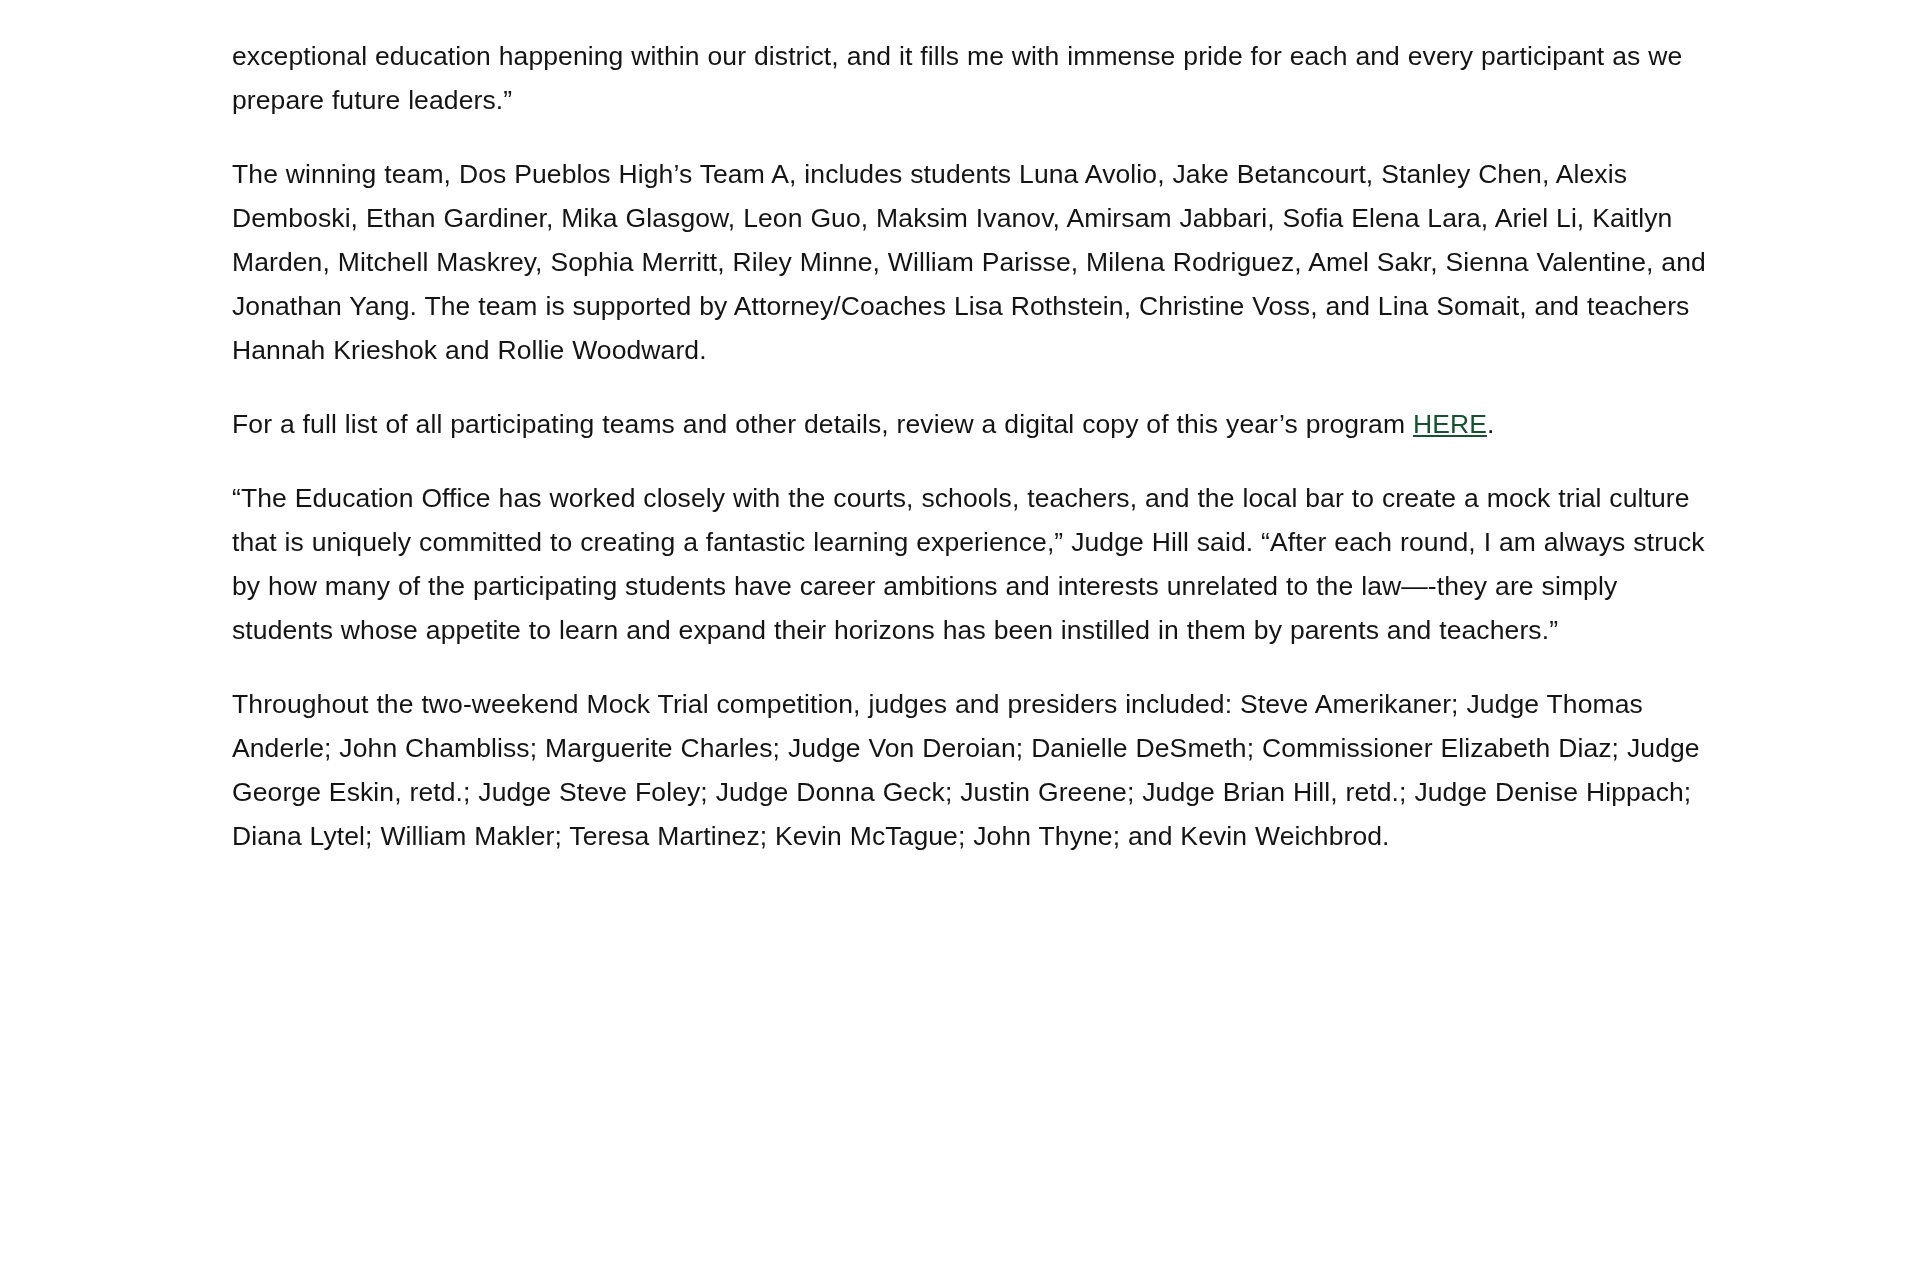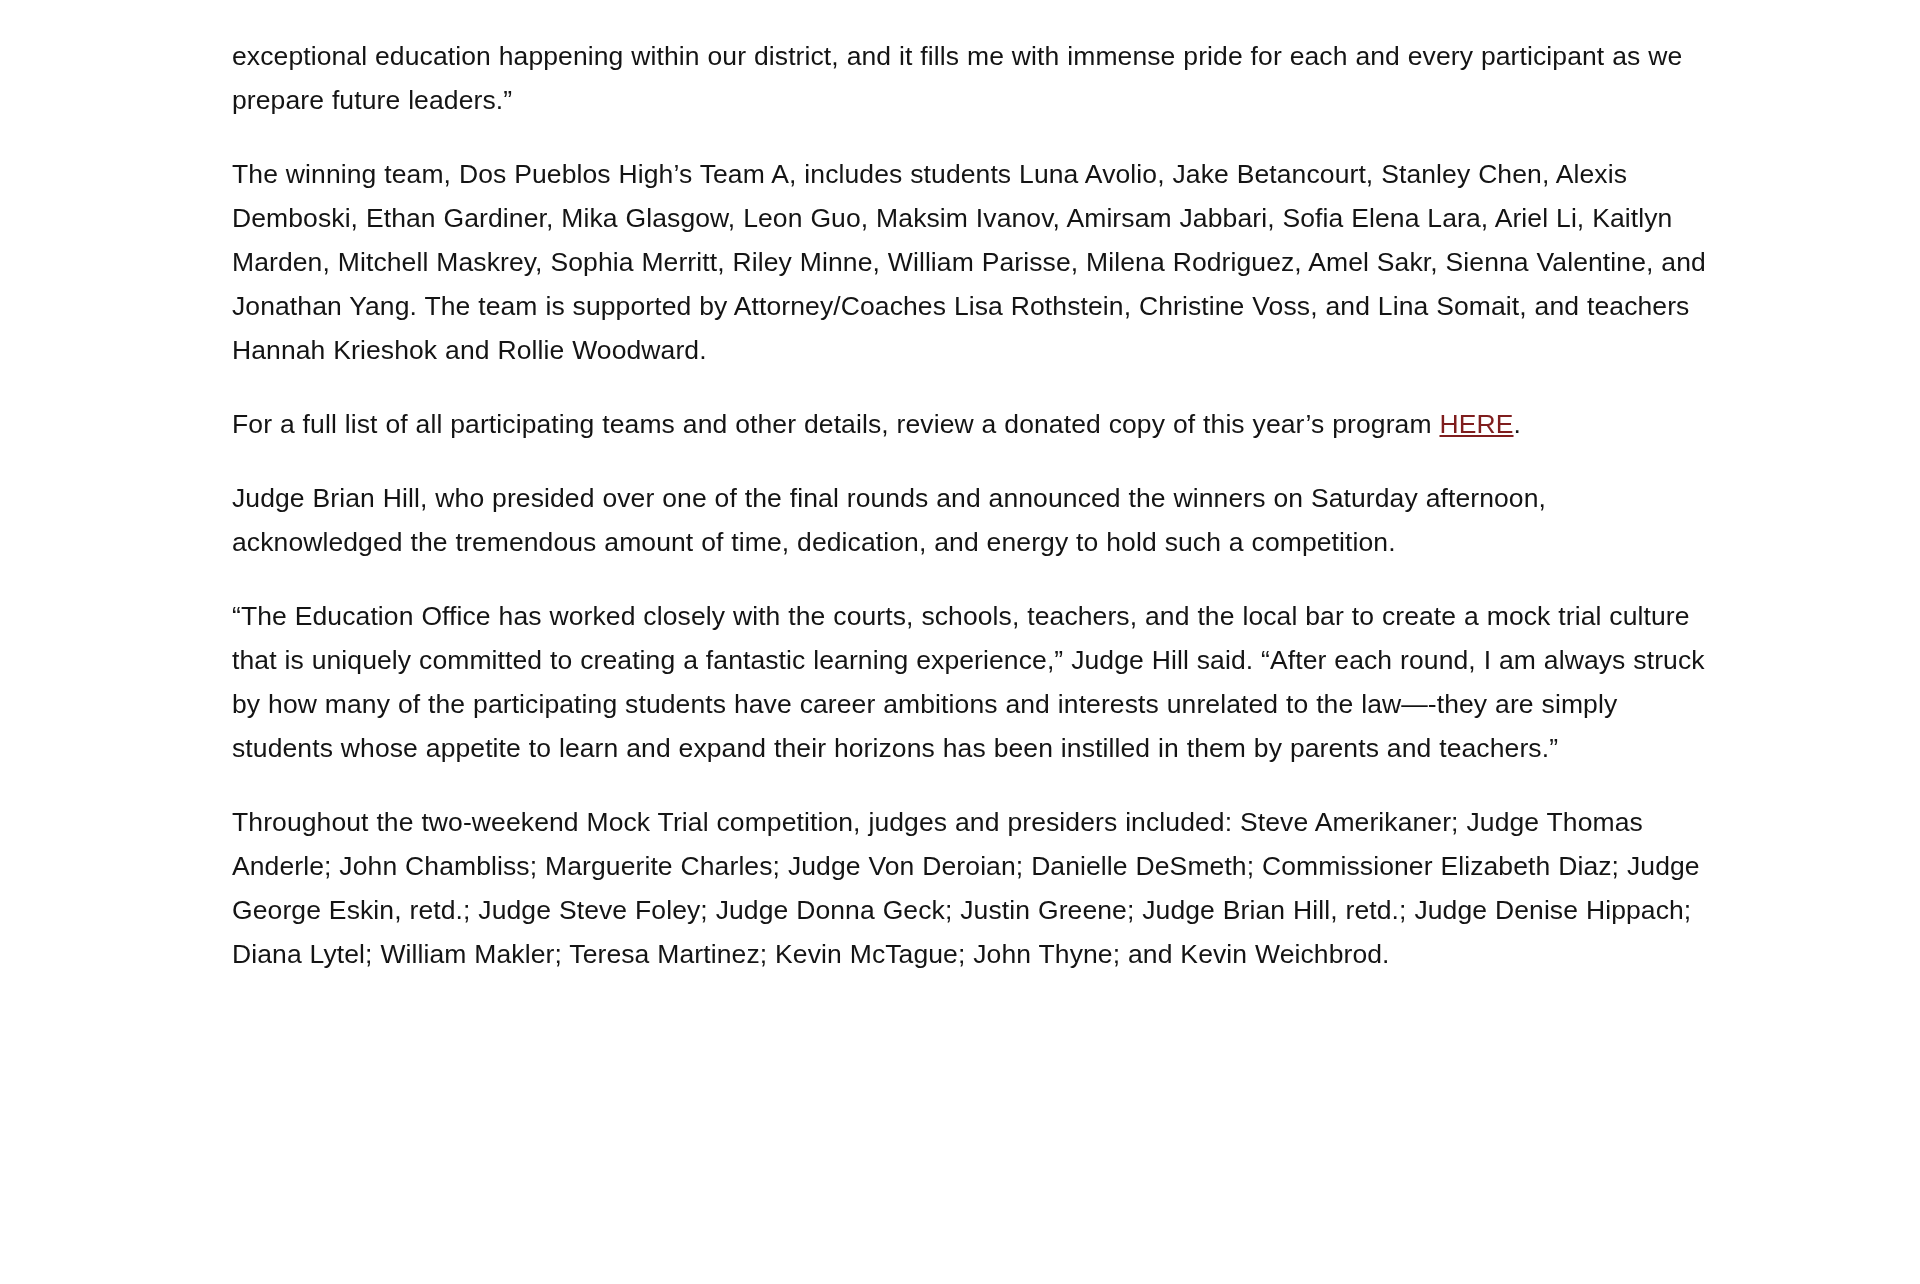--- a/index.html
+++ b/index.html
@@ -32,38 +32,37 @@
     line-height: 44px;
     letter-spacing: 0.1px;
     color: #141414;
     text-align: left;
     word-spacing: 0.4px;
   }
   p.para:last-child {
     margin-bottom: 0;
   }
   a.inline-link {
-    color: #7f1d1d;
+    color: #14532d;
     text-decoration: underline;
     text-underline-offset: 2px;
   }
 </style>
 </head>
 <body>
 
 <div class="page">
   <article class="article">
 
     <p class="para">exceptional education happening within our district, and it fills me with immense pride for each and every participant as we prepare future leaders.”</p>
 
     <p class="para">The winning team, Dos Pueblos High’s Team A, includes students Luna Avolio, Jake Betancourt, Stanley Chen, Alexis Demboski, Ethan Gardiner, Mika Glasgow, Leon Guo, Maksim Ivanov, Amirsam Jabbari, Sofia Elena Lara, Ariel Li, Kaitlyn Marden, Mitchell Maskrey, Sophia Merritt, Riley Minne, William Parisse, Milena Rodriguez, Amel Sakr, Sienna Valentine, and Jonathan Yang. The team is supported by Attorney/Coaches Lisa Rothstein, Christine Voss, and Lina Somait, and teachers Hannah Krieshok and Rollie Woodward.</p>
 
-    <p class="para"><span>For a full list of all participating teams and other details, review a donated copy of this year’s program </span><a class="inline-link" href="#">HERE</a><span>.</span></p>
+    <p class="para"><span>For a full list of all participating teams and other details, review a digital copy of this year’s program </span><a class="inline-link" href="#">HERE</a><span>.</span></p>
 
-    <p class="para">Judge Brian Hill, who presided over one of the final rounds and announced the winners on Saturday afternoon, acknowledged the tremendous amount of time, dedication, and energy to hold such a competition.</p>
 
     <p class="para">“The Education Office has worked closely with the courts, schools, teachers, and the local bar to create a mock trial culture that is uniquely committed to creating a fantastic learning experience,” Judge Hill said. “After each round, I am always struck by how many of the participating students have career ambitions and interests unrelated to the law—-they are simply students whose appetite to learn and expand their horizons has been instilled in them by parents and teachers.”</p>
 
 
     <p class="para">Throughout the two-weekend Mock Trial competition, judges and presiders included: Steve Amerikaner; Judge Thomas Anderle; John Chambliss; Marguerite Charles; Judge Von Deroian; Danielle DeSmeth; Commissioner Elizabeth Diaz; Judge George Eskin, retd.; Judge Steve Foley; Judge Donna Geck; Justin Greene; Judge Brian Hill, retd.; Judge Denise Hippach; Diana Lytel; William Makler; Teresa Martinez; Kevin McTague; John Thyne; and Kevin Weichbrod.</p>
 
 
   </article>
 </div>
 

